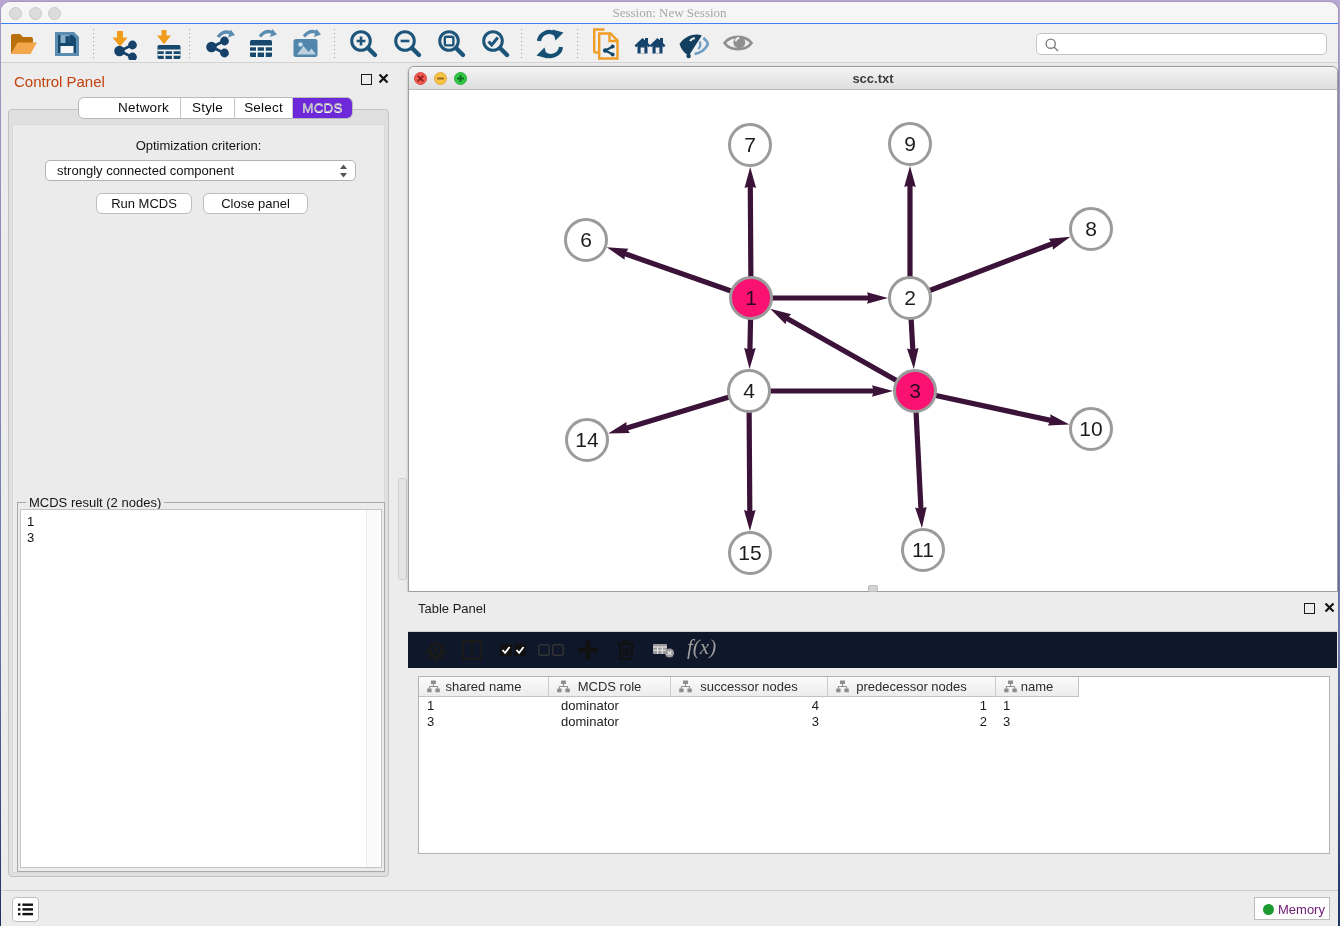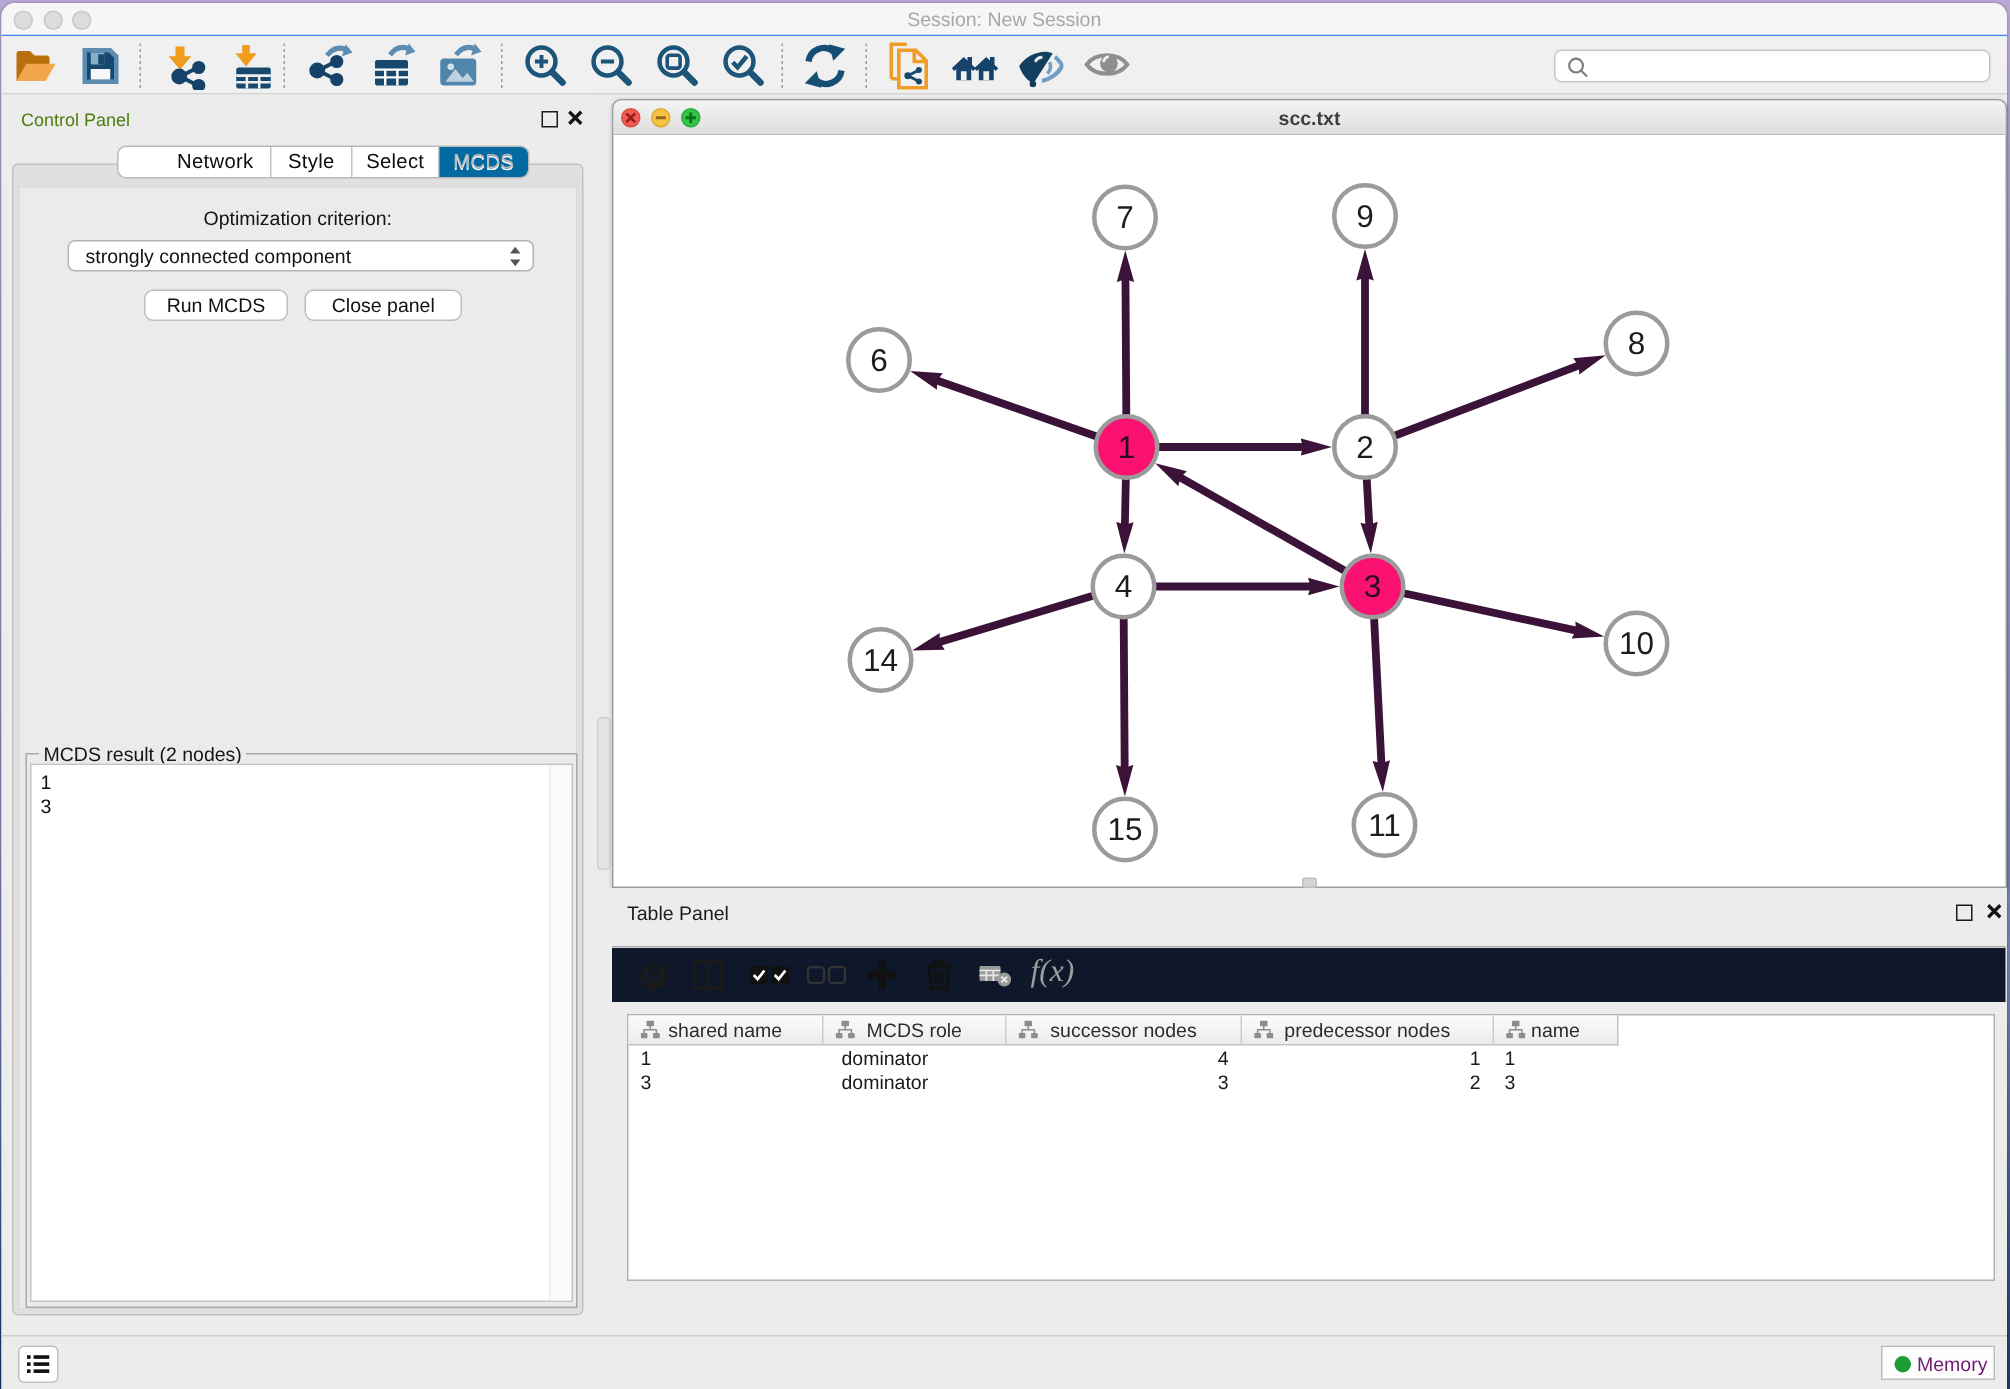--- a/index.html
+++ b/index.html
@@ -1,32 +1,32 @@
 <!DOCTYPE html>
 <html><head><meta charset="utf-8"><style>
 html,body{margin:0;padding:0;}
 body{width:1340px;height:926px;overflow:hidden;position:relative;
  font-family:"Liberation Sans",sans-serif;
  background:linear-gradient(180deg,#b9a8d4 0%,#a49fce 18%,#8d92c7 45%,#6f7bb0 70%,#31487c 92%,#1e3767 100%);}
 #win{position:absolute;left:1px;top:2px;width:1337px;height:924px;background:#ececec;border-radius:9px 9px 0 0;box-shadow:0 0 2px rgba(0,0,0,.35);}
-#titlebar{position:absolute;left:1px;top:2px;width:1337px;height:21px;background:#f6f6f6;border-radius:9px 9px 0 0;border-bottom:1px solid #3b82f6;}
+#titlebar{position:absolute;left:1px;top:2px;width:1337px;height:21px;background:#f6f6f6;border-radius:9px 9px 0 0;border-bottom:1px solid #3b82f6;font-family:Liberation Serif, serif;}
 .tl{position:absolute;top:5px;width:13px;height:13px;border-radius:50%;background:#dcdcdc;border:1px solid #c9c9c9;box-sizing:border-box;}
 #title{position:absolute;top:3px;left:0;width:100%;text-align:center;font-size:13px;color:#a7a7a7;}
 #toolbar{position:absolute;left:1px;top:24px;width:1337px;height:38px;background:#f0f0f0;border-bottom:1px solid #d2d2d2;}
 .sep{position:absolute;top:5px;height:30px;width:2px;background-image:repeating-linear-gradient(180deg,#9a9a9a 0 1.4px,transparent 1.4px 4px);background-size:1.4px 100%;background-repeat:no-repeat;background-position:center;}
 .tbi{position:absolute;top:4px;width:32px;height:32px;}
 #search{position:absolute;left:1035px;top:9px;width:291px;height:22px;background:#fff;border:1px solid #c6c6c6;border-radius:5px;box-sizing:border-box;}
 
 #cp{position:absolute;left:1px;top:63px;width:392px;height:827px;background:#ececec;}
-#cp .hdr{position:absolute;left:13px;top:10px;font-size:12px;color:#4d7c0f;}
+#cp .hdr{position:absolute;left:13px;top:10px;font-size:15px;color:#c2410c;}
 .floatbox{position:absolute;width:9px;height:9px;border:1.4px solid #1a1a1a;background:transparent;}
 .tabs{position:absolute;display:flex;border:1px solid #b9b9b9;border-radius:6px;overflow:hidden;background:#fff;z-index:6;padding-left:28px;}
 .tab{font-size:13.5px;color:#0d0d0d;letter-spacing:0.2px;text-align:center;line-height:20px;background:#fff;border-left:1px solid #c4c4c4;}
 .tab:first-child{border-left:none;}
-.tab.dis{background:#0369a1;color:#b9b9b9;text-shadow:0 1px 0 #fbfbfb;}
+.tab.dis{background:#6d28d9;color:#b9b9b9;text-shadow:0 1px 0 #fbfbfb;}
 #tabbox{position:absolute;left:7px;top:46px;width:381px;height:768px;background:#e0e0e0;border:1px solid #c2c2c2;border-radius:4px;box-sizing:border-box;}
 #innerp{position:absolute;left:11px;top:61px;width:373px;height:749px;background:#ebebeb;border:1px solid #d9d9d9;box-sizing:border-box;}
 .btn{position:absolute;background:#fff;border:1px solid #bdbdbd;border-radius:6px;font-size:13px;color:#111;text-align:center;box-sizing:border-box;}
 #combo{position:absolute;left:43px;top:96px;width:311px;height:21px;background:#fff;border:1px solid #b3b3b3;border-radius:5px;box-sizing:border-box;}
 #fieldset{position:absolute;left:15px;top:438px;width:366px;height:368px;border:1px solid #a9a9a9;}
 #ta{position:absolute;left:2px;top:6px;width:362px;height:359px;background:#fff;border:1px solid #c4c4c4;box-sizing:border-box;}
 #fslabel{position:absolute;left:8px;top:-8px;background:#ebebeb;padding:0 3px;font-size:13px;color:#151515;}
 
 #nf{position:absolute;left:408px;top:66px;width:930px;height:526px;background:#fff;border:1px solid #9e9e9e;border-radius:6px 6px 0 0;box-sizing:border-box;box-shadow:0 1px 3px rgba(0,0,0,.25);}
 #nftitle{position:absolute;left:0;top:0;width:100%;height:22px;background:linear-gradient(180deg,#f4f4f4,#dedede);border-bottom:1px solid #b9b9b9;border-radius:6px 6px 0 0;}

